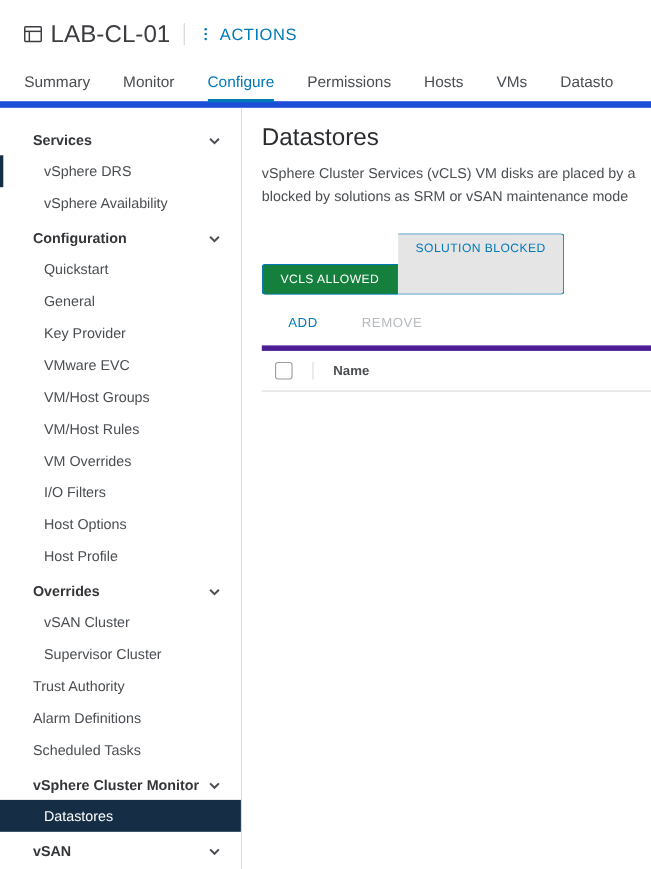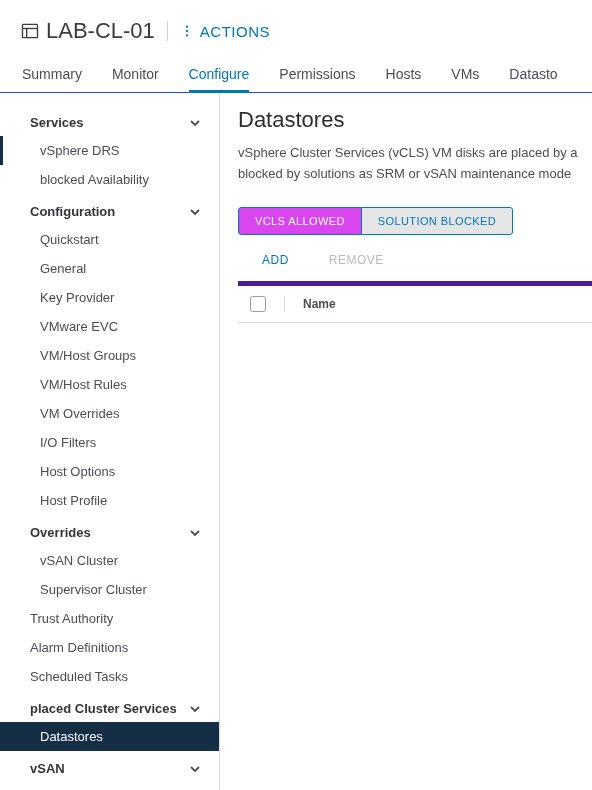--- a/index.html
+++ b/index.html
@@ -5,41 +5,41 @@
     * { box-sizing: border-box; margin: 0; padding: 0; }
     body { font-family: -apple-system, BlinkMacSystemFont, "Segoe UI", Arial, sans-serif; font-size: 13px; color: #3b3d40; background: #fff; overflow: hidden; width: 592px; height: 790px; }
     
     .header { display: flex; align-items: center; padding: 18px 12px 12px 20px; gap: 6px; }
     .cluster-icon svg { width: 20px; height: 20px; display: block; }
     .title { font-size: 22px; font-weight: 400; color: #3b3d40; }
     .divider-v { width: 1px; height: 20px; background: #cfd3d8; margin: 0 6px; }
     .actions { display: flex; align-items: center; gap: 6px; color: #0079b8; font-size: 15px; letter-spacing: 0.5px; cursor: pointer; }
     .actions-dots svg { width: 14px; height: 14px; display: block; }
     
-    .tabs { display: flex; gap: 30px; padding: 0 22px; border-bottom: 1px solid #1d4ed8; }
+    .tabs { display: flex; gap: 30px; padding: 0 22px; border-bottom: 6px solid #1d4ed8; }
     .tab { padding: 10px 0 10px 0; font-size: 14px; color: #4a4e52; cursor: pointer; position: relative; }
     .tab.active { color: #0079b8; }
     .tab.active::after { content: ""; position: absolute; left: 0; right: 0; bottom: -1px; height: 3px; background: #0079b8; }
     
     .body { display: flex; height: calc(790px - 90px); }
     .sidebar { width: 220px; border-right: 1px solid #d8dbde; overflow-y: auto; padding: 12px 0; background: #fff; }
     .side-section { padding: 10px 18px 6px 30px; display: flex; align-items: center; justify-content: space-between; font-weight: 600; color: #333538; cursor: pointer; font-size: 13px; }
     .chevron svg { width: 12px; height: 12px; display: block; }
     .side-item { padding: 7px 18px 7px 40px; color: #4a4e52; cursor: pointer; font-size: 13px; position: relative; }
     .side-item.indent0 { padding-left: 30px; }
     .side-item.selected { background: #152d45; color: #fff; }
     .side-item.accent::before { content:""; position:absolute; left:0; top:0; bottom:0; width:3px; background:#152d45; }
     
     .main { flex: 1; padding: 14px 0 0 18px; overflow: hidden; }
     .main-title { font-size: 22px; font-weight: 400; color: #2b2d31; margin-bottom: 10px; }
     .desc { font-size: 13px; color: #4a4e52; line-height: 1.6; margin-bottom: 22px; }
     
     .seg { display: inline-flex; border-radius: 3px; overflow: hidden; margin-bottom: 18px; }
     .seg-btn { padding: 7px 16px; font-size: 11px; letter-spacing: 0.4px; border: 1px solid #0079b8; color: #0079b8; background: #e5e5e5; cursor: pointer; }
-    .seg-btn.active { background: #d946ef; color: #fff; }
+    .seg-btn.active { background: #15803d; color: #fff; margin-top: 28px; }
     .seg-btn:first-child { border-radius: 3px 0 0 3px; }
     .seg-btn:last-child { border-radius: 0 3px 3px 0; border-left: none; }
     
     .table-actions { display: flex; gap: 40px; padding: 0 0 14px 24px; font-size: 12px; letter-spacing: 0.5px; }
     .tact { color: #0079b8; cursor: pointer; }
     .tact.disabled { color: #b6bbc0; cursor: default; }
     
     .table-head { display: flex; align-items: center; border-top: 5px solid #4c1d95; border-bottom: 1px solid #d8dbde; padding: 10px 12px; gap: 18px; }
     .chk { width: 16px; height: 16px; border: 1.5px solid #989ea4; border-radius: 3px; cursor: pointer; }
     .col-sep { width: 1px; height: 16px; background: #d8dbde; }
@@ -84,21 +84,21 @@
   <div class="sidebar" id="sidebar">
       <div class="side-section">
         <span>Services</span>
         <span class="chevron">
           <svg viewBox="0 0 12 12" fill="none" stroke="#4a4e52" stroke-width="1.8">
             <polyline points="2,4 6,8 10,4"></polyline>
           </svg>
         </span>
       </div>
       <div class="side-item accent">vSphere DRS</div>
-      <div class="side-item">blocked Availability</div>
+      <div class="side-item">vSphere Availability</div>
       <div class="side-section">
         <span>Configuration</span>
         <span class="chevron">
           <svg viewBox="0 0 12 12" fill="none" stroke="#4a4e52" stroke-width="1.8">
             <polyline points="2,4 6,8 10,4"></polyline>
           </svg>
         </span>
       </div>
       <div class="side-item">Quickstart</div>
       <div class="side-item">General</div>
@@ -117,21 +117,21 @@
             <polyline points="2,4 6,8 10,4"></polyline>
           </svg>
         </span>
       </div>
       <div class="side-item">vSAN Cluster</div>
       <div class="side-item">Supervisor Cluster</div>
       <div class="side-item indent0">Trust Authority</div>
       <div class="side-item indent0">Alarm Definitions</div>
       <div class="side-item indent0">Scheduled Tasks</div>
       <div class="side-section">
-        <span>placed Cluster Services</span>
+        <span>vSphere Cluster Monitor</span>
         <span class="chevron">
           <svg viewBox="0 0 12 12" fill="none" stroke="#4a4e52" stroke-width="1.8">
             <polyline points="2,4 6,8 10,4"></polyline>
           </svg>
         </span>
       </div>
       <div class="side-item selected">Datastores</div>
       <div class="side-section">
         <span>vSAN</span>
         <span class="chevron">

